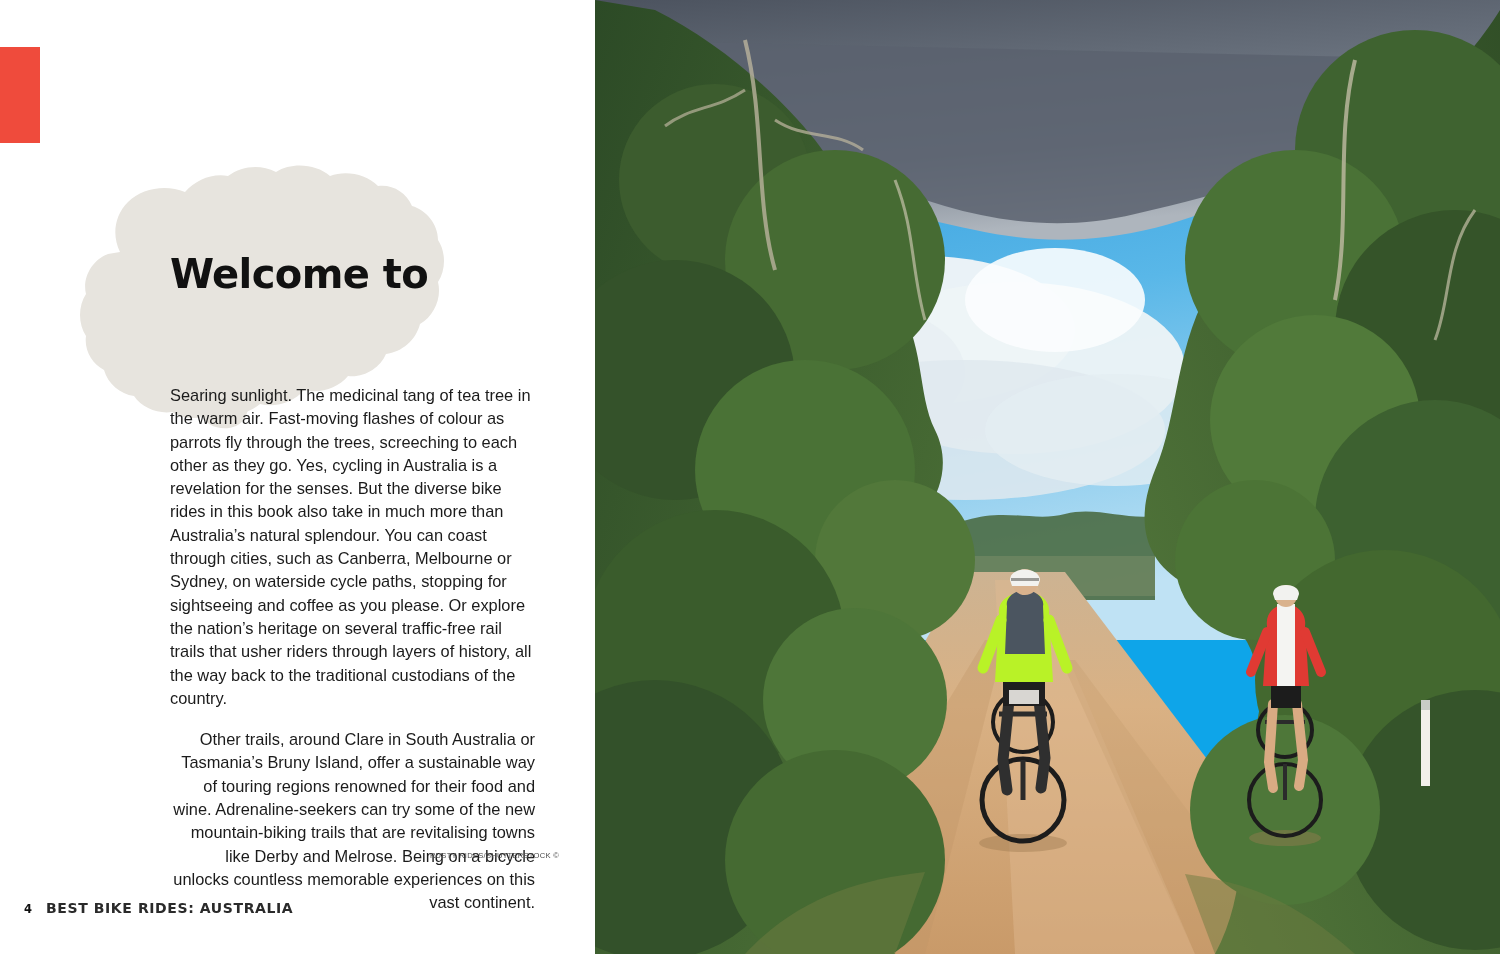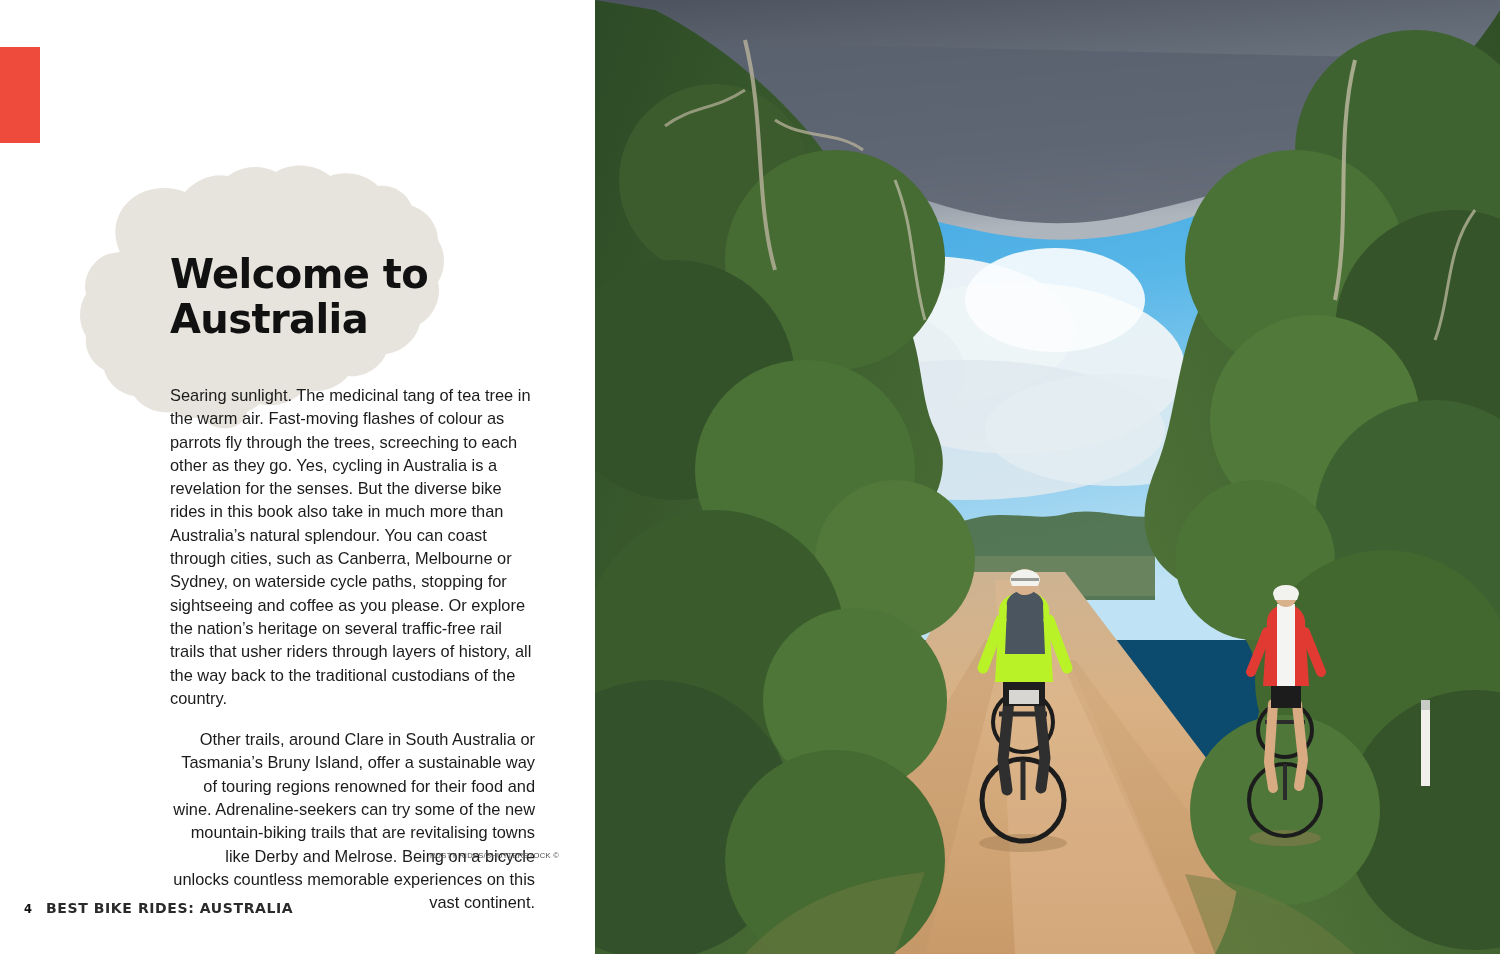--- a/index.html
+++ b/index.html
@@ -5,21 +5,21 @@
   html, body {
     margin: 0;
     padding: 0;
     background: #ffffff;
   }
   .page {
     position: relative;
     width: 1500px;
     height: 954px;
     overflow: hidden;
-    background: #0c4a6e;
+    background: #0ea5e9;
     font-family: "Liberation Sans", sans-serif;
   }
 
   
   .left-col {
     position: absolute;
     left: 0; top: 0;
     width: 595px;
     height: 954px;
     background: #ffffff;
@@ -142,21 +142,20 @@
     <div class="map-silhouette">
       <svg viewBox="0 0 420 300" xmlns="http://www.w3.org/2000/svg" aria-hidden="true">
         <path fill="#e7e4de" d="M66,112 C58,96 60,76 74,62 C88,48 112,44 131,52 C142,40 158,33 174,36 C188,26 206,24 222,32 C238,22 262,24 276,36 C292,30 312,34 324,46 C338,44 352,52 358,66 C372,70 384,84 384,100 C392,112 392,130 384,142 C388,158 380,176 366,184 C362,200 348,212 332,214 C326,228 310,238 294,236 C284,248 266,254 250,250 C240,262 222,268 206,264 C194,274 176,278 161,272 C148,280 130,280 118,272 C104,274 88,268 80,256 C66,254 54,244 50,230 C38,224 30,210 32,196 C24,184 24,166 32,154 C28,138 38,120 54,114 Z"></path>
         <path fill="#e7e4de" d="M150,248 C162,240 180,242 190,252 C198,264 194,280 182,286 C168,292 152,286 146,274 C141,264 142,254 150,248 Z"></path>
       </svg>
     </div>
 
     <div class="title-block">
       <h1>
         <span>Welcome to</span><br>
-        <span>Australia</span>
       </h1>
     </div>
 
     <div class="body-copy">
       <p>Searing sunlight. The medicinal tang of tea tree in the warm air. Fast-moving flashes of colour as parrots fly through the trees, screeching to each other as they go. Yes, cycling in Australia is a revelation for the senses. But the diverse bike rides in this book also take in much more than Australia’s natural splendour. You can coast through cities, such as Canberra, Melbourne or Sydney, on waterside cycle paths, stopping for sightseeing and coffee as you please. Or explore the nation’s heritage on several traffic-free rail trails that usher riders through layers of history, all the way back to the traditional custodians of the country.</p>
       <p>Other trails, around Clare in South Australia or Tasmania’s Bruny Island, offer a sustainable way of touring regions renowned for their food and wine. Adrenaline-seekers can try some of the new mountain-biking trails that are revitalising towns like Derby and Melrose. Being on a bicycle unlocks countless memorable experiences on this vast continent.</p>
     </div>
 
     <div class="caption-block">
       <div class="caption-credit">RUSTY RIDES/SHUTTERSTOCK ©</div>

